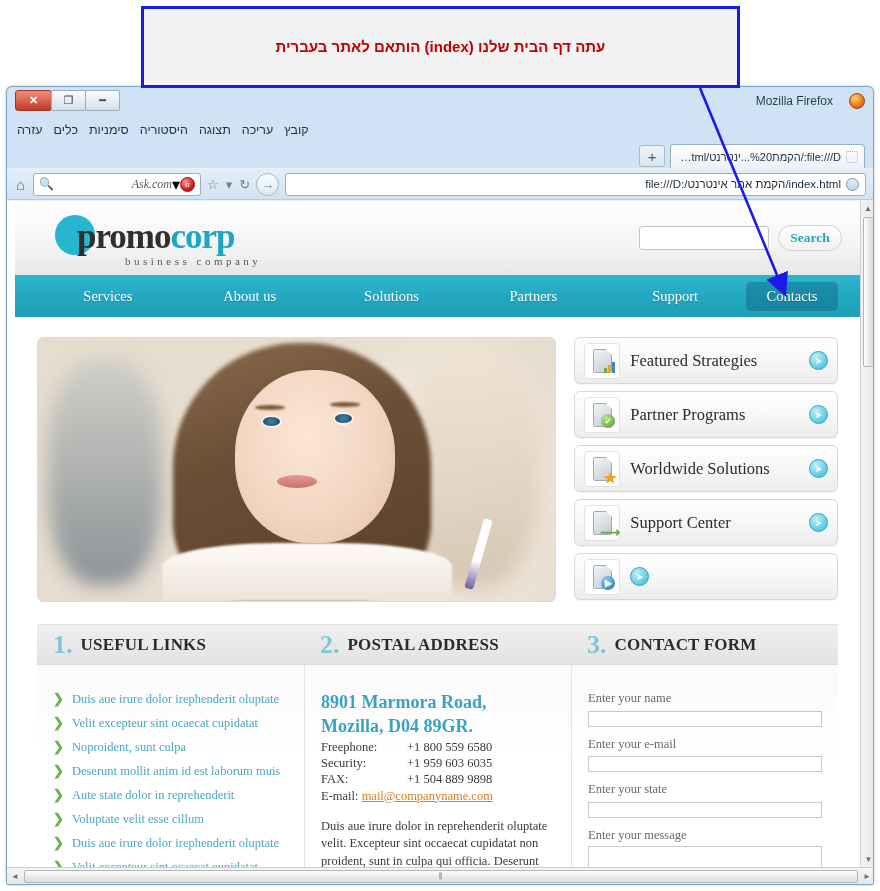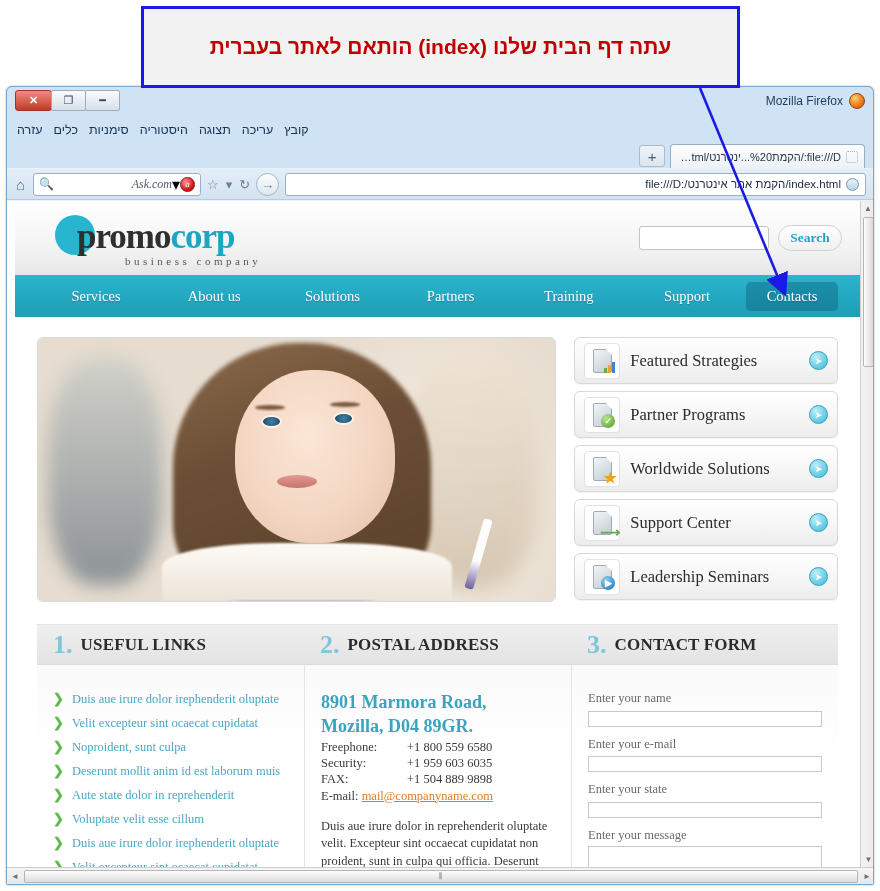--- a/index.html
+++ b/index.html
@@ -14,21 +14,21 @@
   }
 
   
   #callout {
     position:absolute; left:141px; top:6px; width:599px; height:82px;
     background:#f2f2f2; border:3px solid #1a1ae6;
     display:flex; flex-direction:column; align-items:center; justify-content:center;
     z-index:50; padding:2px 10px;
   }
   #callout .line {
-    color:#c00000; font-weight:bold; font-size:21px;
+    color:#c00000; font-weight:bold; font-size:15px;
     direction:rtl; text-align:center; line-height:1.32;
     white-space:nowrap;
   }
   #arrow-svg { position:absolute; left:0; top:0; width:880px; height:891px; z-index:49; pointer-events:none; }
 
   
   #browser {
     position:absolute; left:6px; top:86px; width:868px; height:799px;
     background:#cfe3f5;
     border:1px solid #7aa7cc;
@@ -49,21 +49,21 @@
     display:flex; align-items:center; justify-content:center;
     color:#38455a; font-size:11px; border-radius:2px; margin-right:-1px;
   }
   .wbtn.close {
     background:linear-gradient(180deg,#f08c7e,#c13b28);
     color:#fff; border-color:#a33423; border-radius:3px;
     width:37px; font-weight:bold;
   }
   #brandzone {
     position:absolute; right:8px; top:6px;
-    display:flex; align-items:center; gap:6px;
+    display:flex; align-items:center; gap:16px;
     font-size:12px; color:#1f3b5c;
   }
   .ffball {
     width:16px;height:16px;border-radius:50%;
     background:radial-gradient(circle at 35% 30%,#ffd37a 0%,#f08a22 45%,#c64b1c 100%);
     border:1px solid #9c4312;
   }
 
   
   #menubar {
@@ -493,21 +493,20 @@
           <input type="text" value="" style="">
           <div class="sbtn">Search</div>
         </div>
       </div>
 
       <div id="nav">
         <div class="navitem">Services</div>
         <div class="navitem">About us</div>
         <div class="navitem">Solutions</div>
         <div class="navitem">Partners</div>
-        <div class="navitem">Training</div>
         <div class="navitem">Support</div>
         <div class="navitem active">Contacts</div>
       </div>
 
       <div id="mainrow">
         <div id="hero">
           <div class="hero-bg"></div>
           <div class="hero-blur-l"></div>
           <div class="hero-blur-r"></div>
           <div class="hero-hair"></div>
@@ -556,21 +555,20 @@
                 <span class="badge arrow">⟶</span>
               </span>
             <span class="label">Support Center</span>
             <span class="go">➤</span>
           </div>
           <div class="sidebtn">
             <span class="ico">
                 <span class="doc"></span>
                 <span class="badge play">▶</span>
               </span>
-            <span class="label">Leadership Seminars</span>
             <span class="go">➤</span>
           </div>
         </div>
       </div>
 
       <div id="cols">
 
         <div class="col">
           <div class="colhead">
             <span class="num">1.</span>

